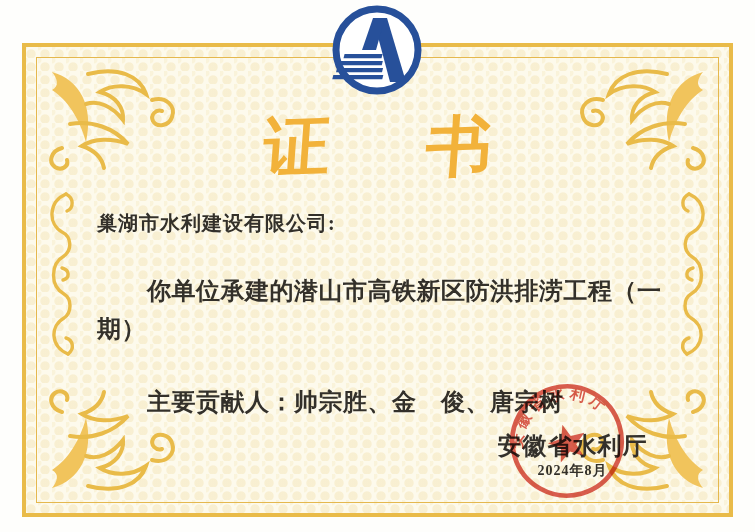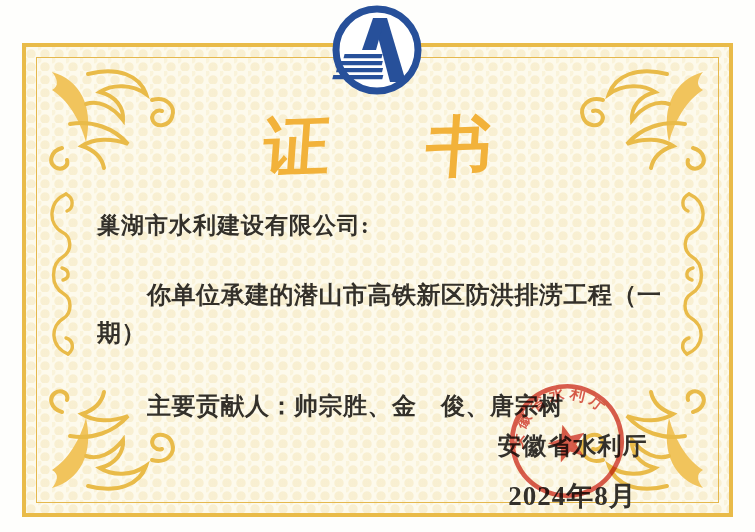--- a/index.html
+++ b/index.html
@@ -43,30 +43,30 @@
     position:absolute; left:0; top:102px; width:755px; text-align:center;
     font-size:66px; font-weight:700; color:#F2B23A; letter-spacing:0;
   }
   .title .tchar { display:inline-block; transform:skewX(-6deg) rotate(-2deg); }
   .title .tchar.first { margin-right:96px; }
 
   .bodytext {
     position:absolute; left:97px; top:210px; width:580px;
     color:#33302A; font-weight:700;
   }
-  .line-recipient { font-size:23px; margin-bottom:31px; letter-spacing:1px; }
+  .line-recipient { font-size:20px; margin-bottom:31px; letter-spacing:1px; }
   .line { font-size:24px; line-height:37.5px; letter-spacing:0.5px; }
   .indent { text-indent:50px;margin-top:36px; }
 
   .signblock {
     position:absolute; left:490px; top:430px; width:165px; text-align:center;
     color:#33302A; font-weight:700;
   }
   .issuer { font-size:24px; letter-spacing:1px; }
-  .issue-date { font-size:27px; margin-top:16px; letter-spacing:1px; }
+  .issue-date { font-size:14px; margin-top:0; letter-spacing:1px; }
 
   .seal {
     position:absolute; left:504px; top:378px; width:126px; height:126px;
     mix-blend-mode:multiply; opacity:0.92;
   }
 </style>
 </head>
 <body>
 
 <div class="canvas">

